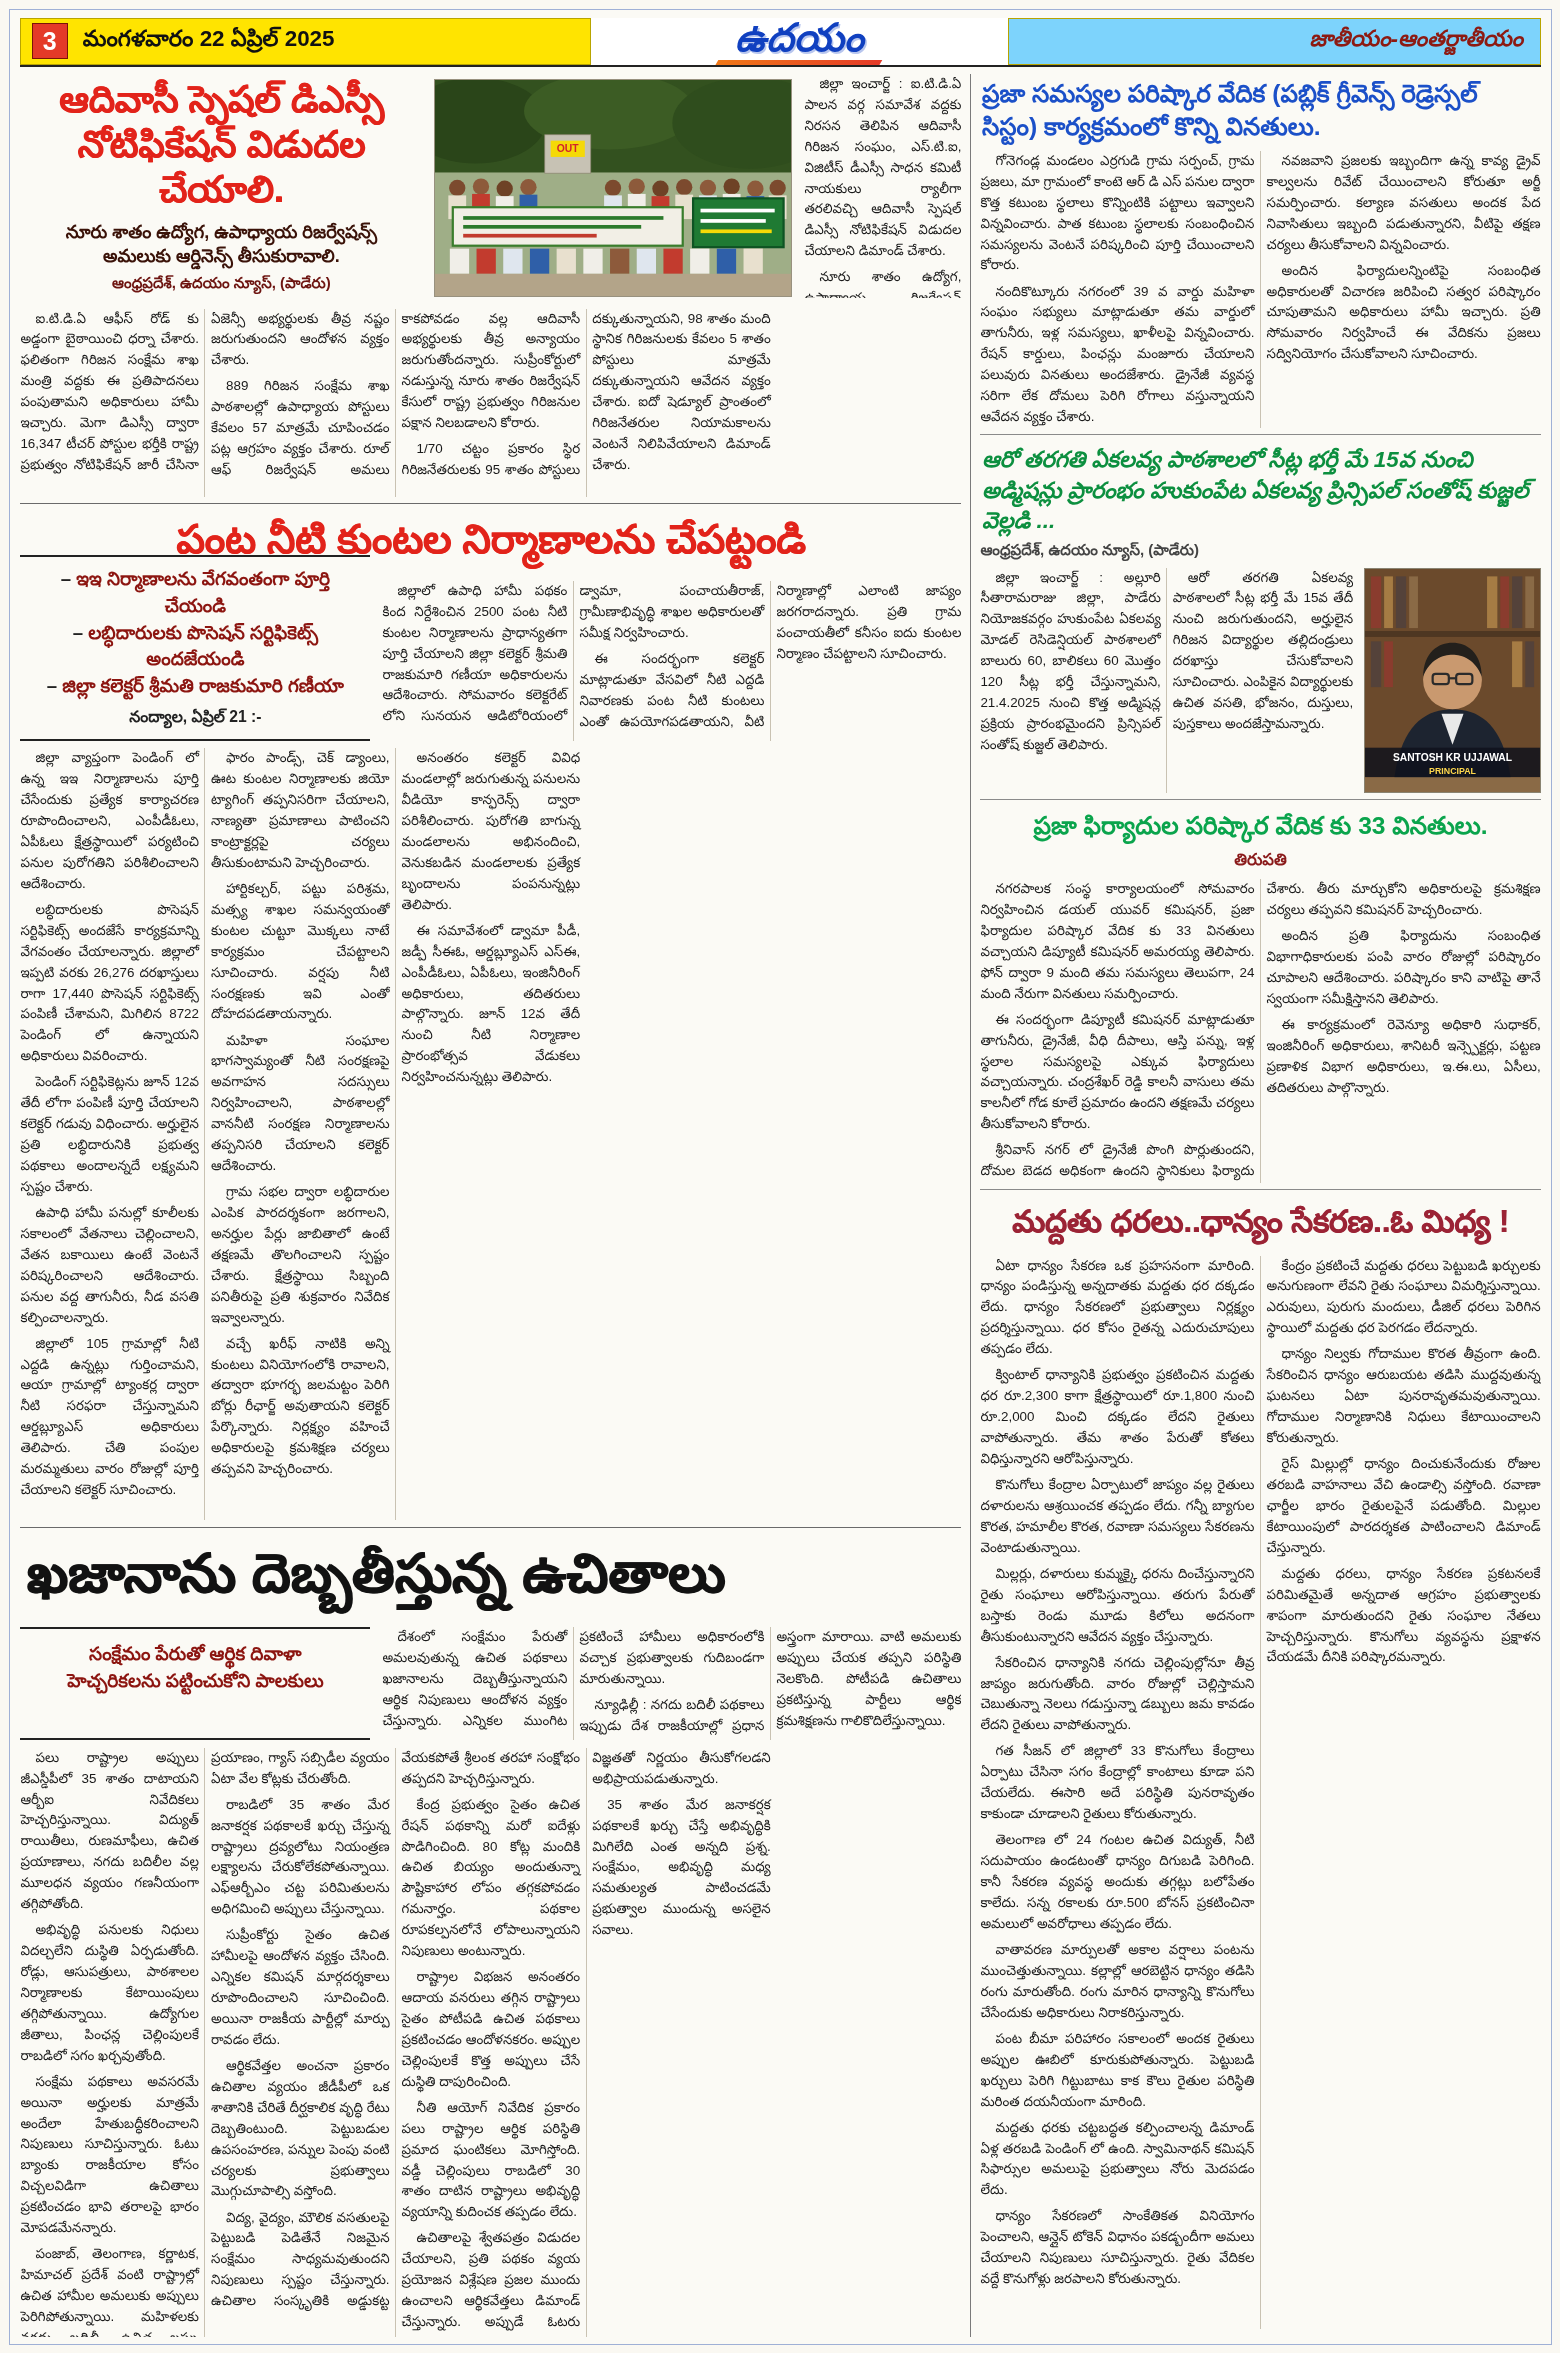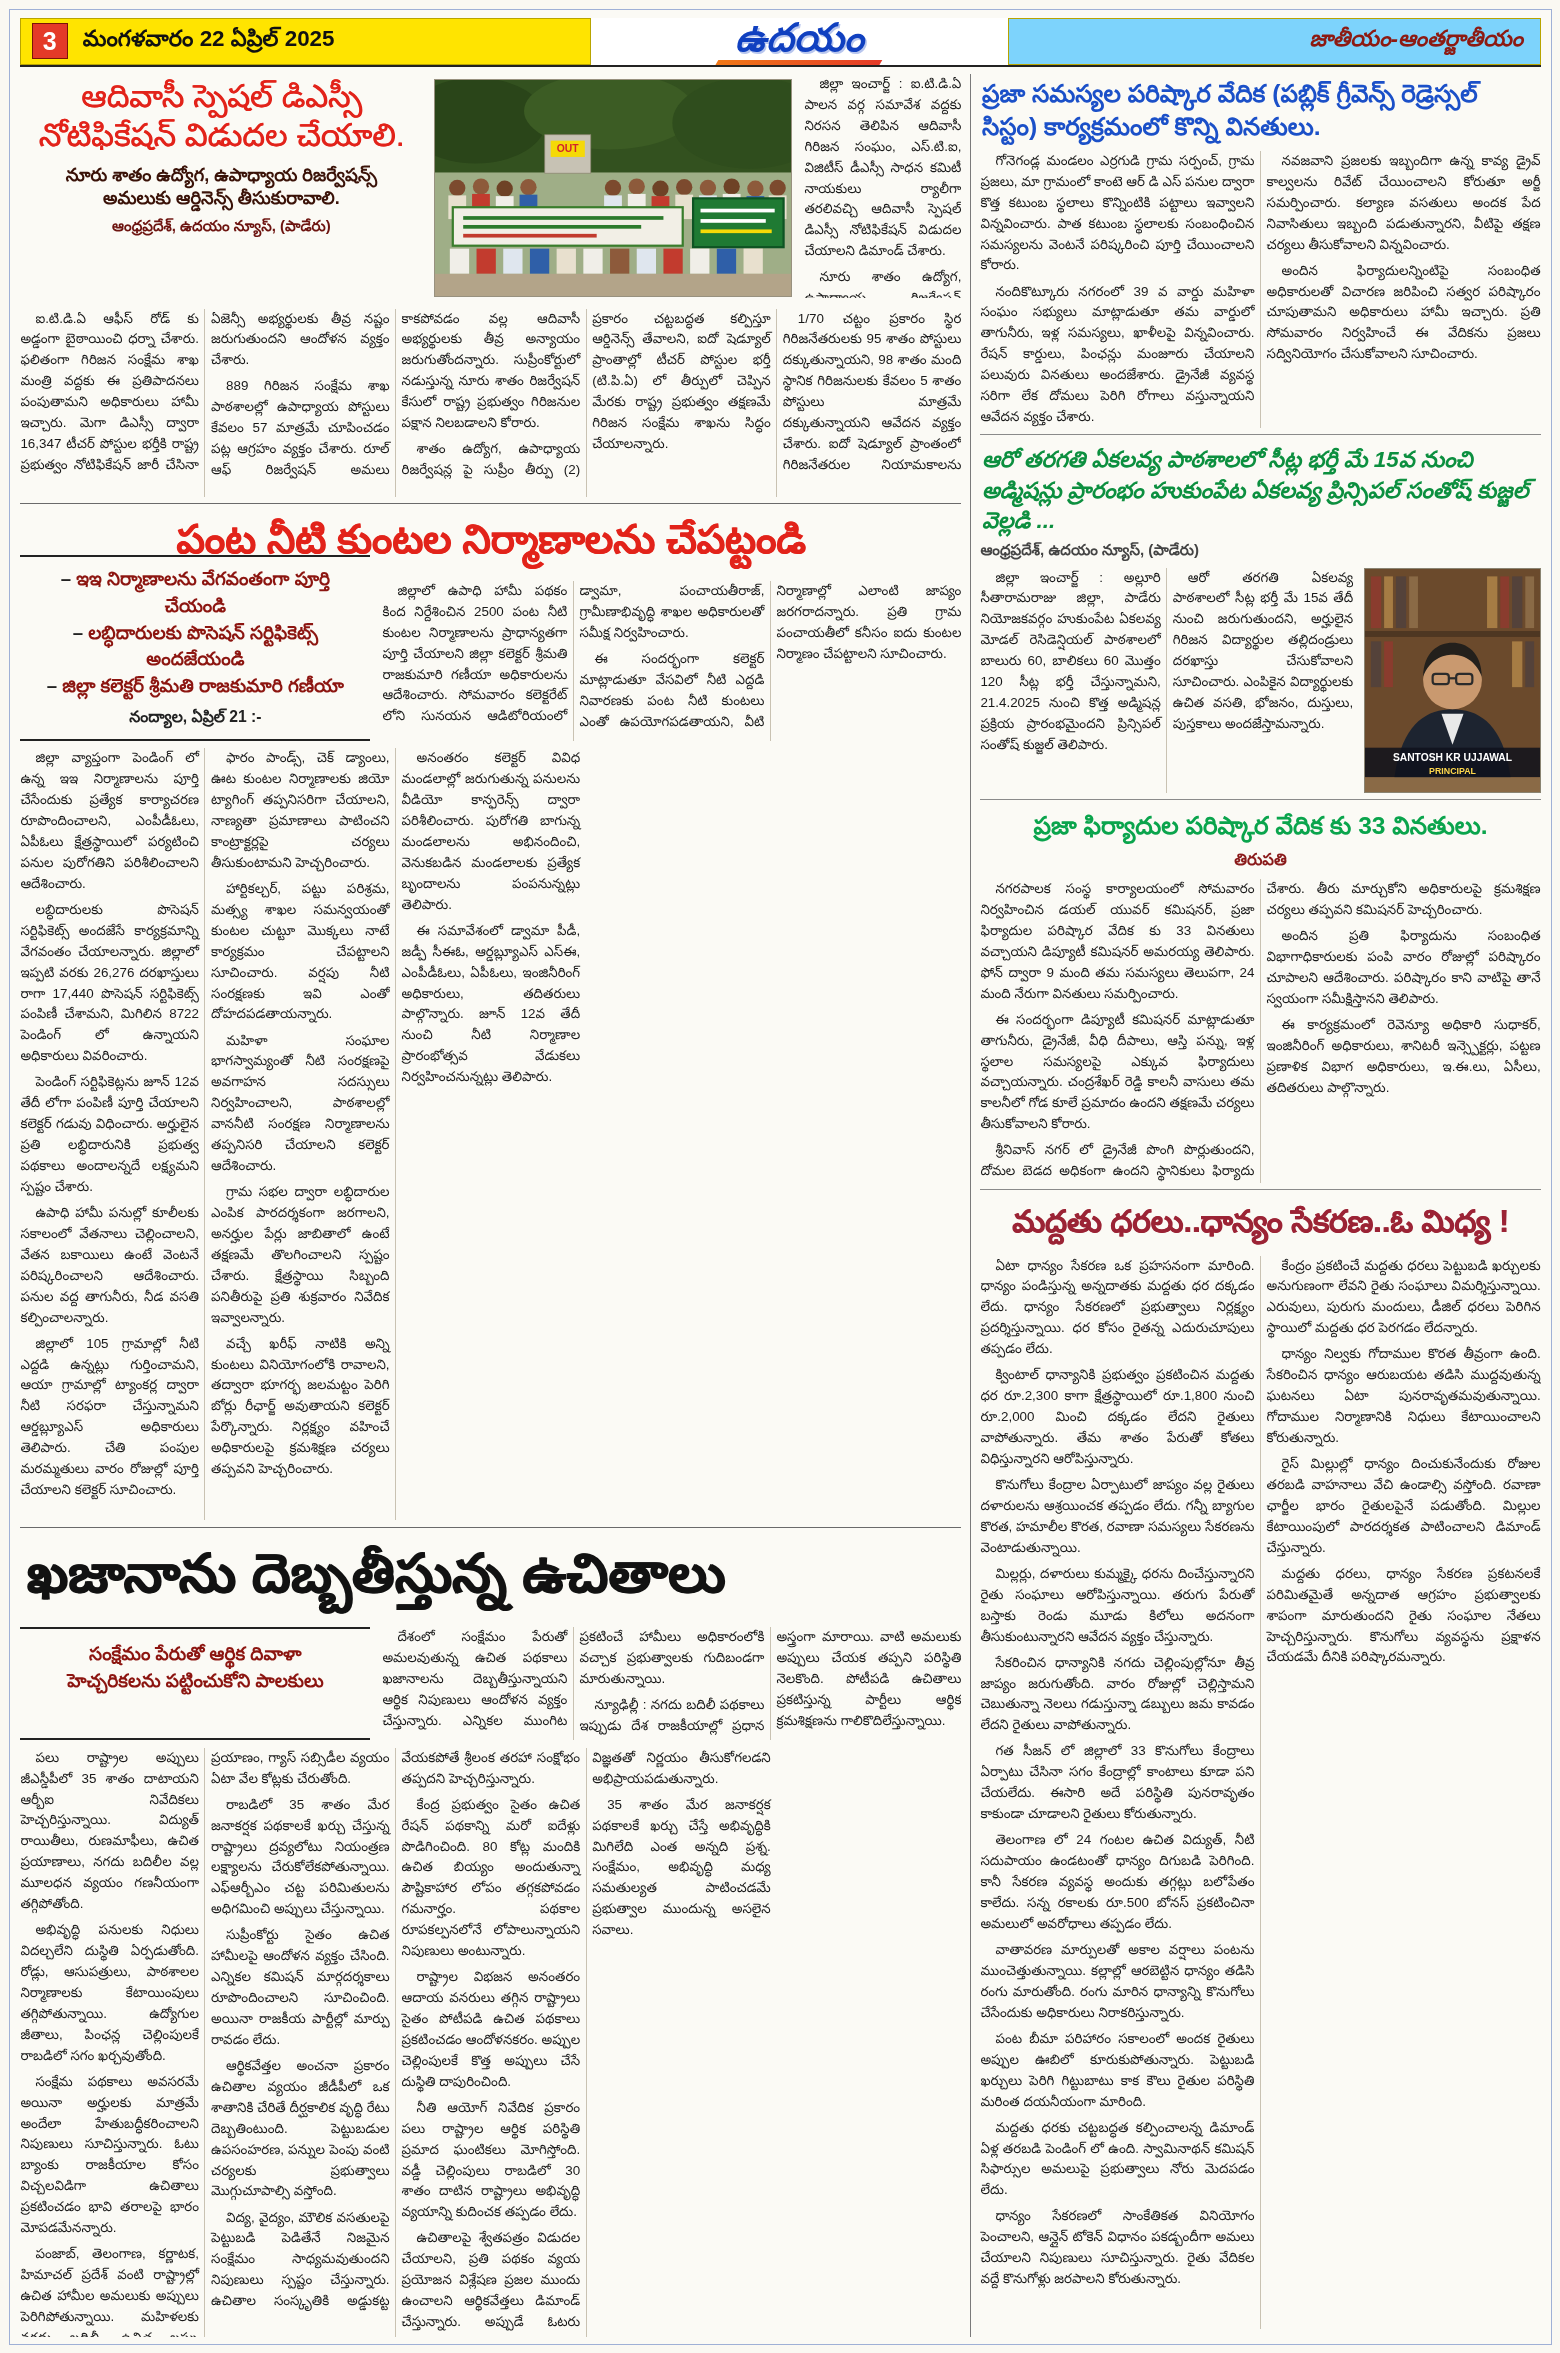--- a/index.html
+++ b/index.html
@@ -25,21 +25,21 @@
   .hdiv { border:none; border-top:1.5px solid #6a6a6a; margin:6.7px 0; }
   .hdiv-light { border:none; border-top:1.1px solid #8a8a8a; margin:6px 0; }
 
   
   .body-text p { text-align:justify; text-indent:15px; margin-bottom:5.2px; font-size:13.4px; line-height:1.56; color:#191919; }
   .cols { column-gap:12px; column-rule:0.7px solid #c9c2b2; column-fill:auto; overflow:hidden; }
 
   
   .a1-top { display:flex; gap:12px; height:230px; }
   .a1-headblock { width:402px; display:flex; flex-direction:column; align-items:center; text-align:center; padding-top:3px; }
-  .a1-headline { color:#e2231a; font-weight:normal; font-size:32px; line-height:1.22; text-shadow:0.7px 0 #e2231a; }
+  .a1-headline { color:#e2231a; font-weight:bold; font-size:37px; line-height:1.22; text-shadow:0.7px 0 #e2231a; }
   .a1-sub { margin-top:9px; font-weight:bold; font-size:18px; color:#3a1208; line-height:1.3; }
   .a1-byline { margin-top:6px; font-weight:bold; font-size:15px; color:#6d1410; }
   .photo-protest { width:358px; height:218px; border:0.7px solid #98917f; margin-top:4.5px; background:#9fae87; }
   .a1-sidecol { width:157px; overflow:hidden; height:224px; }
   .a1-body { height:188px; column-count:5; margin-top:4.5px; }
 
   
   .a5-headline { color:#e2231a; text-align:center; font-size:40px; font-weight:bold; margin:6px 0 9px; text-shadow:0.7px 0 #e2231a; }
   .a5-row { display:flex; gap:12px; height:160px;align-items:flex-end; }
   .side-box { width:350px; border-top:2.2px solid #222; border-bottom:2.2px solid #222; padding:9px 7.5px; text-align:center; }
@@ -166,21 +166,20 @@
               <rect y="262" width="480" height="30" fill="#b3a489"></rect>
             </svg>
             <div class="a1-sidecol body-text">
                 <p>జిల్లా ఇంచార్జ్ : ఐ.టి.డి.ఏ పాలన వర్గ సమావేశ వద్దకు నిరసన తెలిపిన ఆదివాసీ గిరిజన సంఘం, ఎస్.టి.ఐ, విజిటీస్ డీఎస్సీ సాధన కమిటీ నాయకులు ర్యాలీగా తరలివచ్చి ఆదివాసీ స్పెషల్ డిఎస్సీ నోటిఫికేషన్ విడుదల చేయాలని డిమాండ్ చేశారు.</p>
                 <p>నూరు శాతం ఉద్యోగ, ఉపాధ్యాయ రిజర్వేషన్ అమలుకు రాష్ట్ర ప్రభుత్వం వెంటనే ఆర్డినెన్స్ తీసుకురావాలని గిరిజన సంఘం జిల్లా కార్యదర్శి కె.సురేంద్ర డిమాండ్ చేశారు. పోలీసులు మూడు చోట్ల అడ్డుకున్నా తోసుకుంటూ ఐ.టి.డి.ఏ వరకు ప్రదర్శనగా వెళ్లారు.</p>
               </div>
           </div>
           <div class="a1-body cols body-text">
               <p>ఐ.టి.డి.ఏ ఆఫీస్ రోడ్ కు అడ్డంగా బైఠాయించి ధర్నా చేశారు. ఫలితంగా గిరిజన సంక్షేమ శాఖ మంత్రి వద్దకు ఈ ప్రతిపాదనలు పంపుతామని అధికారులు హామీ ఇచ్చారు. మెగా డిఎస్సీ ద్వారా 16,347 టీచర్ పోస్టుల భర్తీకి రాష్ట్ర ప్రభుత్వం నోటిఫికేషన్ జారీ చేసినా ఏజెన్సీ అభ్యర్థులకు తీవ్ర నష్టం జరుగుతుందని ఆందోళన వ్యక్తం చేశారు.</p>
               <p>889 గిరిజన సంక్షేమ శాఖ పాఠశాలల్లో ఉపాధ్యాయ పోస్టులు కేవలం 57 మాత్రమే చూపించడం పట్ల ఆగ్రహం వ్యక్తం చేశారు. రూల్ ఆఫ్ రిజర్వేషన్ అమలు కాకపోవడం వల్ల ఆదివాసీ అభ్యర్థులకు తీవ్ర అన్యాయం జరుగుతోందన్నారు. సుప్రీంకోర్టులో నడుస్తున్న నూరు శాతం రిజర్వేషన్ కేసులో రాష్ట్ర ప్రభుత్వం గిరిజనుల పక్షాన నిలబడాలని కోరారు.</p>
-              <p>శాతం ఉద్యోగ, ఉపాధ్యాయ రిజర్వేషన్ల పై సుప్రీం తీర్పు (2) ప్రకారం చట్టబద్ధత కల్పిస్తూ ఆర్డినెన్స్ తేవాలని, ఐదో షెడ్యూల్ ప్రాంతాల్లో టీచర్ పోస్టుల భర్తీ (టి.పి.ఏ) లో తీర్పులో చెప్పిన మేరకు రాష్ట్ర ప్రభుత్వం తక్షణమే గిరిజన సంక్షేమ శాఖను సిద్ధం చేయాలన్నారు.</p>
               <p>1/70 చట్టం ప్రకారం స్థిర గిరిజనేతరులకు 95 శాతం పోస్టులు దక్కుతున్నాయని, 98 శాతం మంది స్థానిక గిరిజనులకు కేవలం 5 శాతం పోస్టులు మాత్రమే దక్కుతున్నాయని ఆవేదన వ్యక్తం చేశారు. ఐదో షెడ్యూల్ ప్రాంతంలో గిరిజనేతరుల నియామకాలను వెంటనే నిలిపివేయాలని డిమాండ్ చేశారు.</p>
             </div>
         </article>
 
         <hr class="hdiv">
 
         <article>
           <h1 class="a5-headline">పంట నీటి కుంటల నిర్మాణాలను చేపట్టండి</h1>
           <div class="a5-row">
             <div class="side-box">

